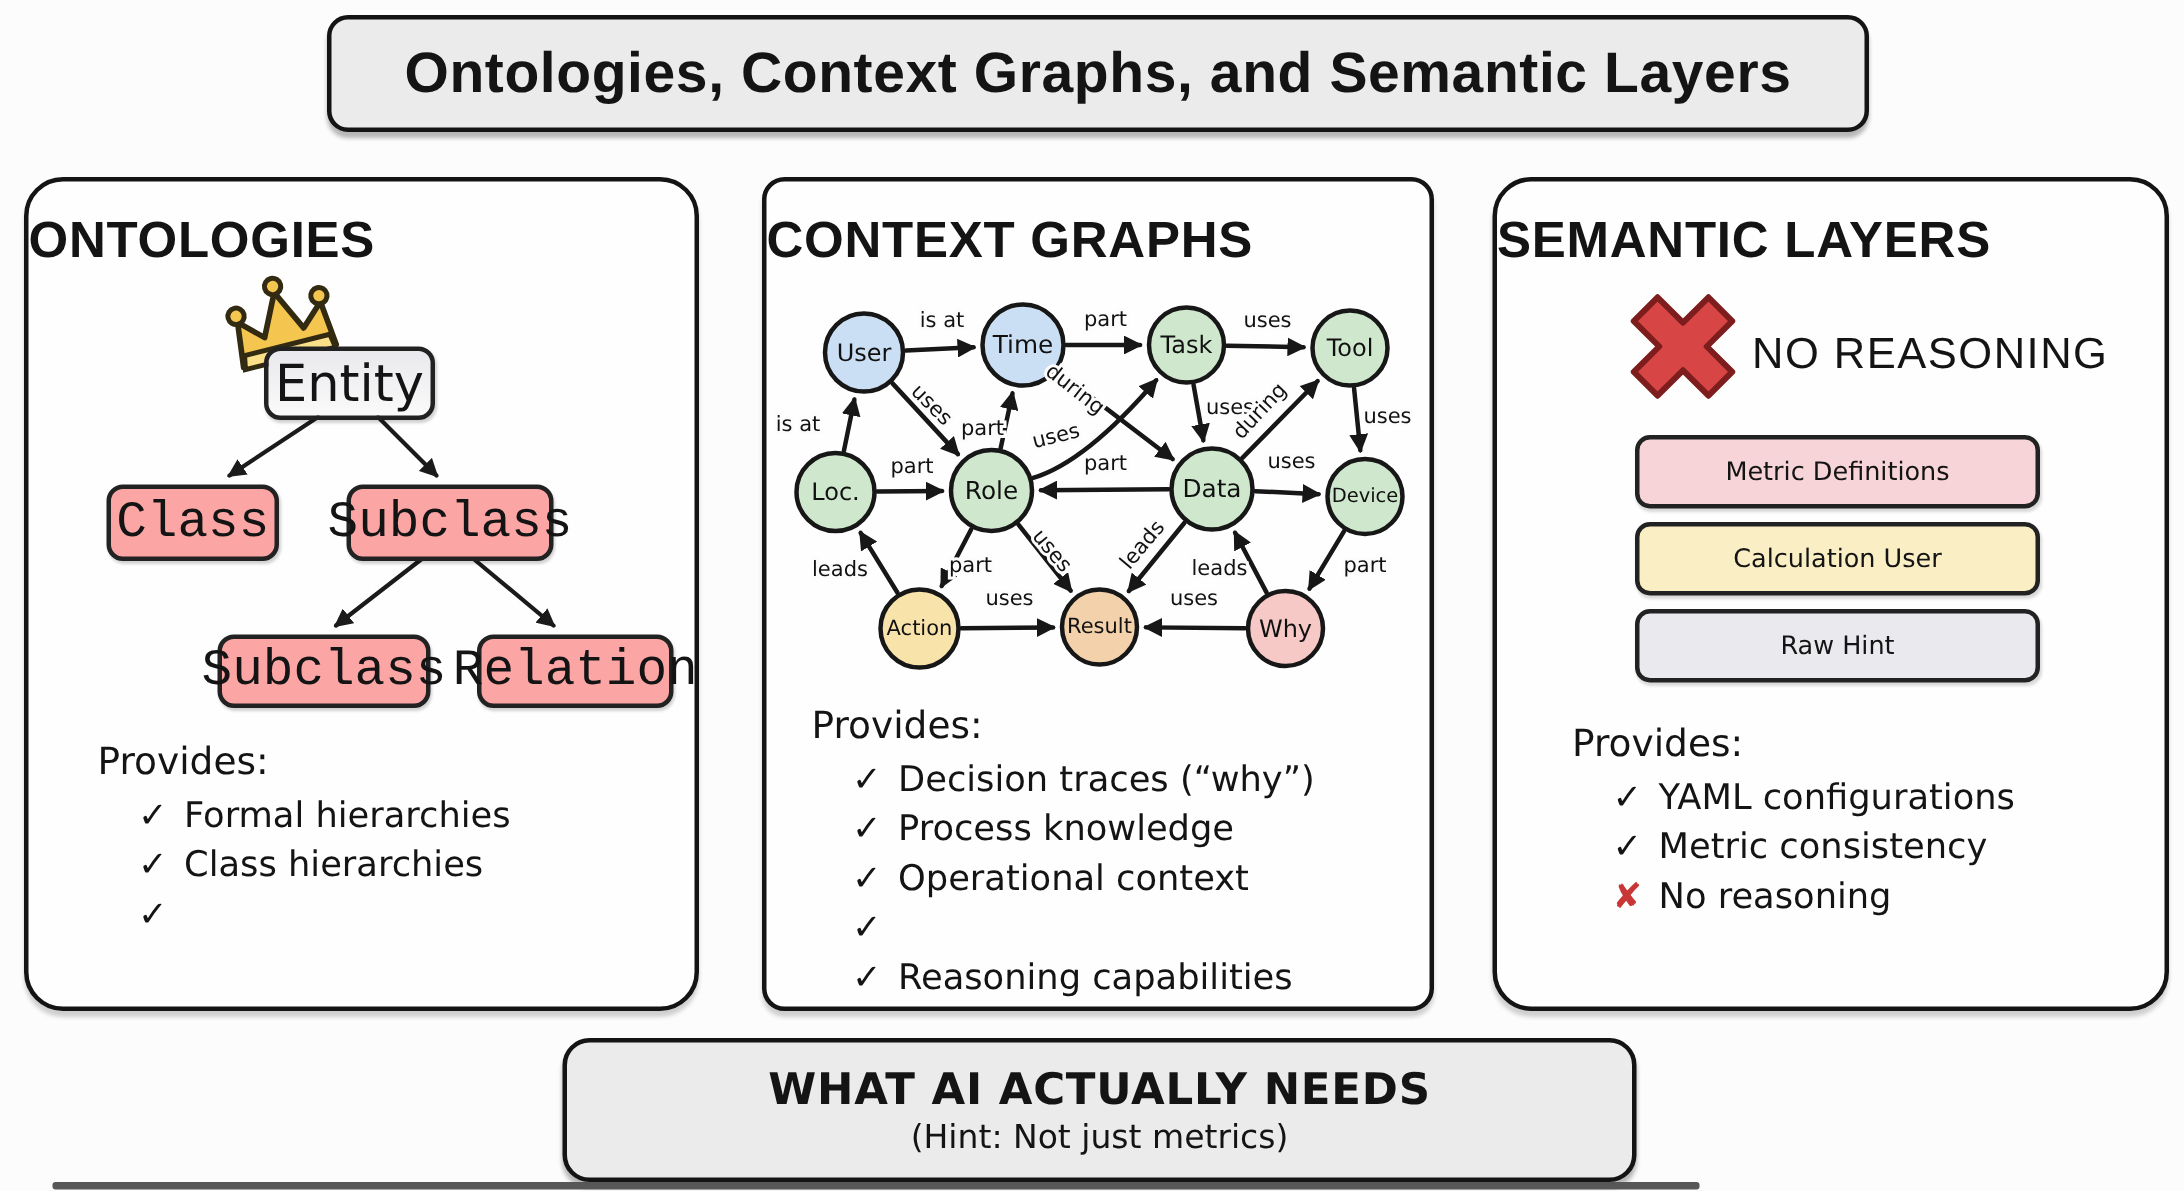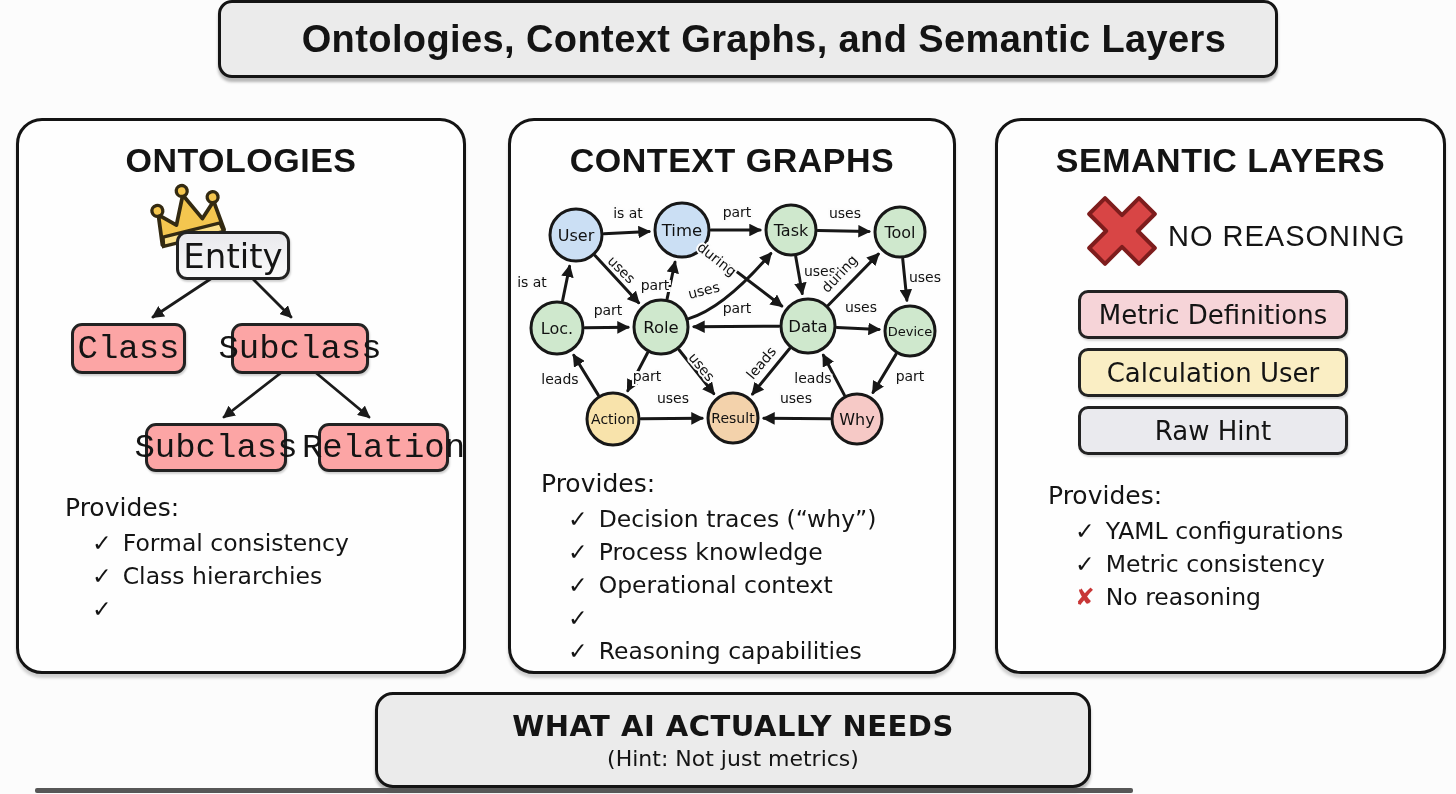--- a/index.html
+++ b/index.html
@@ -3,33 +3,33 @@
 <meta charset="utf-8">
 <style>
   html,body{margin:0;padding:0;background:#e9e9e9;}
   .stage{position:relative;width:1456px;height:794px;background:#fcfcfc;
          font-family:"DejaVu Sans",sans-serif;color:#141414;overflow:hidden;}
 
   
   .banner{position:absolute;background:#ebebeb;border:3px solid #141414;border-radius:14px;
           display:flex;align-items:center;justify-content:center;
           box-shadow:0 4px 3px rgba(0,0,0,.28);}
-  .title-banner{left:218px;top:0;width:1022px;height:72px;padding-left:32px;}
+  .title-banner{left:218px;top:10px;width:1022px;height:72px;}
   .title-text{font-family:"Liberation Sans",sans-serif;font-weight:bold;font-size:38px;letter-spacing:.4px;}
   .footer-banner{left:375px;top:692px;width:710px;height:90px;flex-direction:column;border-radius:18px;}
   .footer-line1{font-size:29px;font-weight:bold;letter-spacing:.5px;}
   .footer-line2{font-size:22px;margin-top:3px;}
 
   
   .panel{position:absolute;top:118px;height:550px;background:#fefefe;border:3px solid #141414;
          border-radius:26px;box-shadow:0 4px 3px rgba(0,0,0,.18);}
   #panel-ontologies{left:16px;width:444px;}
-  #panel-context{left:508px;width:442px;}
+  #panel-context{left:508px;width:442px;border-radius:15px;}
   #panel-semantic{left:995px;width:445px;}
-  .panel-heading{position:absolute;top:20px;left:0;right:0;text-align:center;
+  .panel-heading{position:absolute;top:20px;left:0;right:0;text-align:left;
                  font-family:"Liberation Sans",sans-serif;font-weight:bold;font-size:34px;letter-spacing:.5px;}
 
   
   .obox{position:absolute;display:flex;align-items:center;justify-content:center;
         border:3px solid #222;border-radius:11px;font-size:34px;
         box-shadow:1px 2px 2px rgba(0,0,0,.18);}
   .obox.yellow{background:#fca5a5;font-family:Liberation Mono, monospace;}
   .obox.gray{background:linear-gradient(#e9e9ed,#fafafa);}
   .crown{position:absolute;left:126px;top:62px;transform:rotate(-14deg);}
 
@@ -37,22 +37,22 @@
   .provides{position:absolute;}
   .provides-label{font-size:25px;margin-bottom:5px;}
   .p-item{display:flex;gap:11px;font-size:23.5px;line-height:33px;padding-left:27px;white-space:nowrap;}
   .mark{font-weight:bold;}
   .mark.red{color:#c83636;}
 
   
   .x-icon{position:absolute;left:84px;top:70px;}
   .no-reasoning{position:absolute;left:170px;top:99px;font-family:"Liberation Sans",sans-serif;
                 font-size:29px;letter-spacing:1px;}
-  .layer-box{position:absolute;left:80px;width:264px;height:43px;border:3px solid #222;border-radius:10px;
-             display:flex;align-items:center;justify-content:center;font-size:26px;
+  .layer-box{position:absolute;left:92px;width:264px;height:43px;border:3px solid #222;border-radius:10px;
+             display:flex;align-items:center;justify-content:center;font-size:17px;
              box-shadow:1px 2px 2px rgba(0,0,0,.15);}
 
   
   .graph-svg{position:absolute;left:0;top:70px;}
   .tree-svg{position:absolute;left:0;top:0;pointer-events:none;}
   .edge{fill:none;stroke:#171717;stroke-width:3;stroke-linecap:round;}
   .node-circle{stroke:#171717;stroke-width:3;}
   .node-label{text-anchor:middle;fill:#111;}
   .edge-label{text-anchor:middle;fill:#111;font-size:14px;paint-order:stroke;stroke:#fcfcfc;stroke-width:4px;}
   .tree-line{stroke:#1b1b1b;stroke-width:2.8;stroke-linecap:round;}
@@ -104,21 +104,21 @@
         <span>Subclass</span>
       </div>
     <div class="obox yellow" style="left:299px;top:302px;width:125px;height:43px;">
         <span>Relation</span>
       </div>
 
     <div class="provides" style="left:46px;top:372px;">
       <div class="provides-label">Provides:</div>
       <div class="p-item">
           <span class="mark">✓</span>
-          <span>Formal consistency</span>
+          <span>Formal hierarchies</span>
         </div>
       <div class="p-item">
           <span class="mark">✓</span>
           <span>Class hierarchies</span>
         </div>
       <div class="p-item">
           <span class="mark">✓</span>
         </div>
     </div>
   </div>

